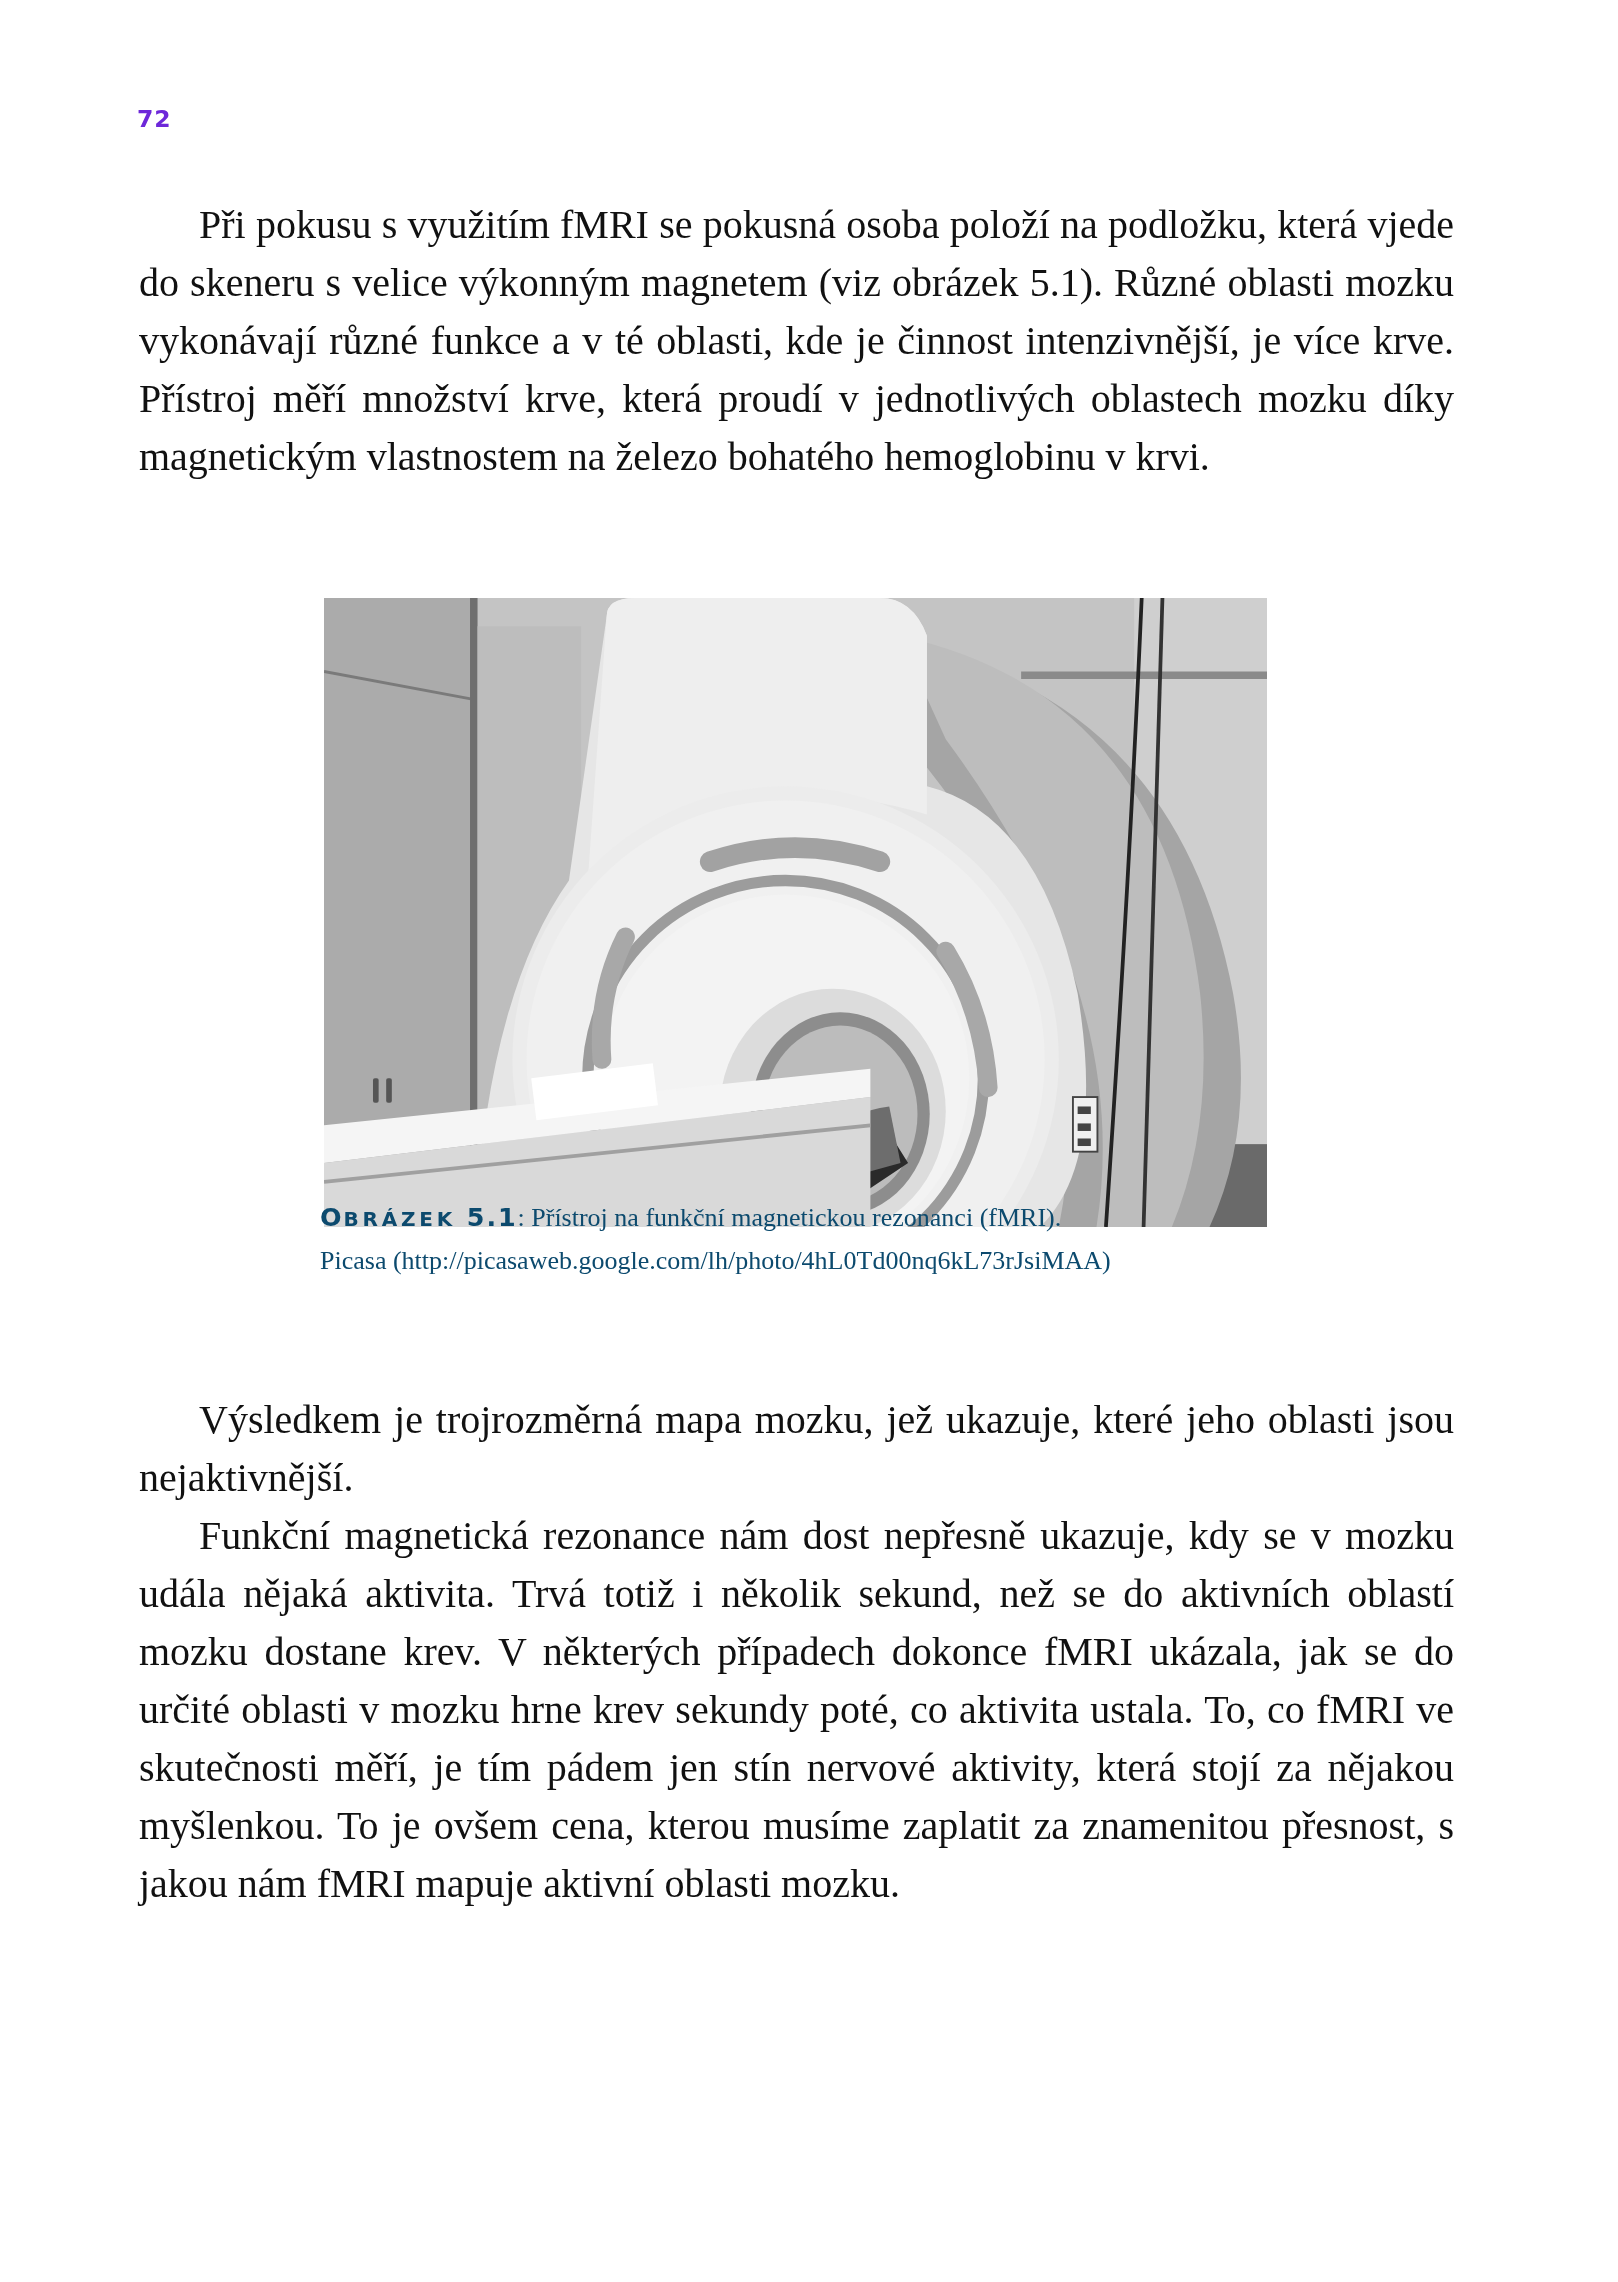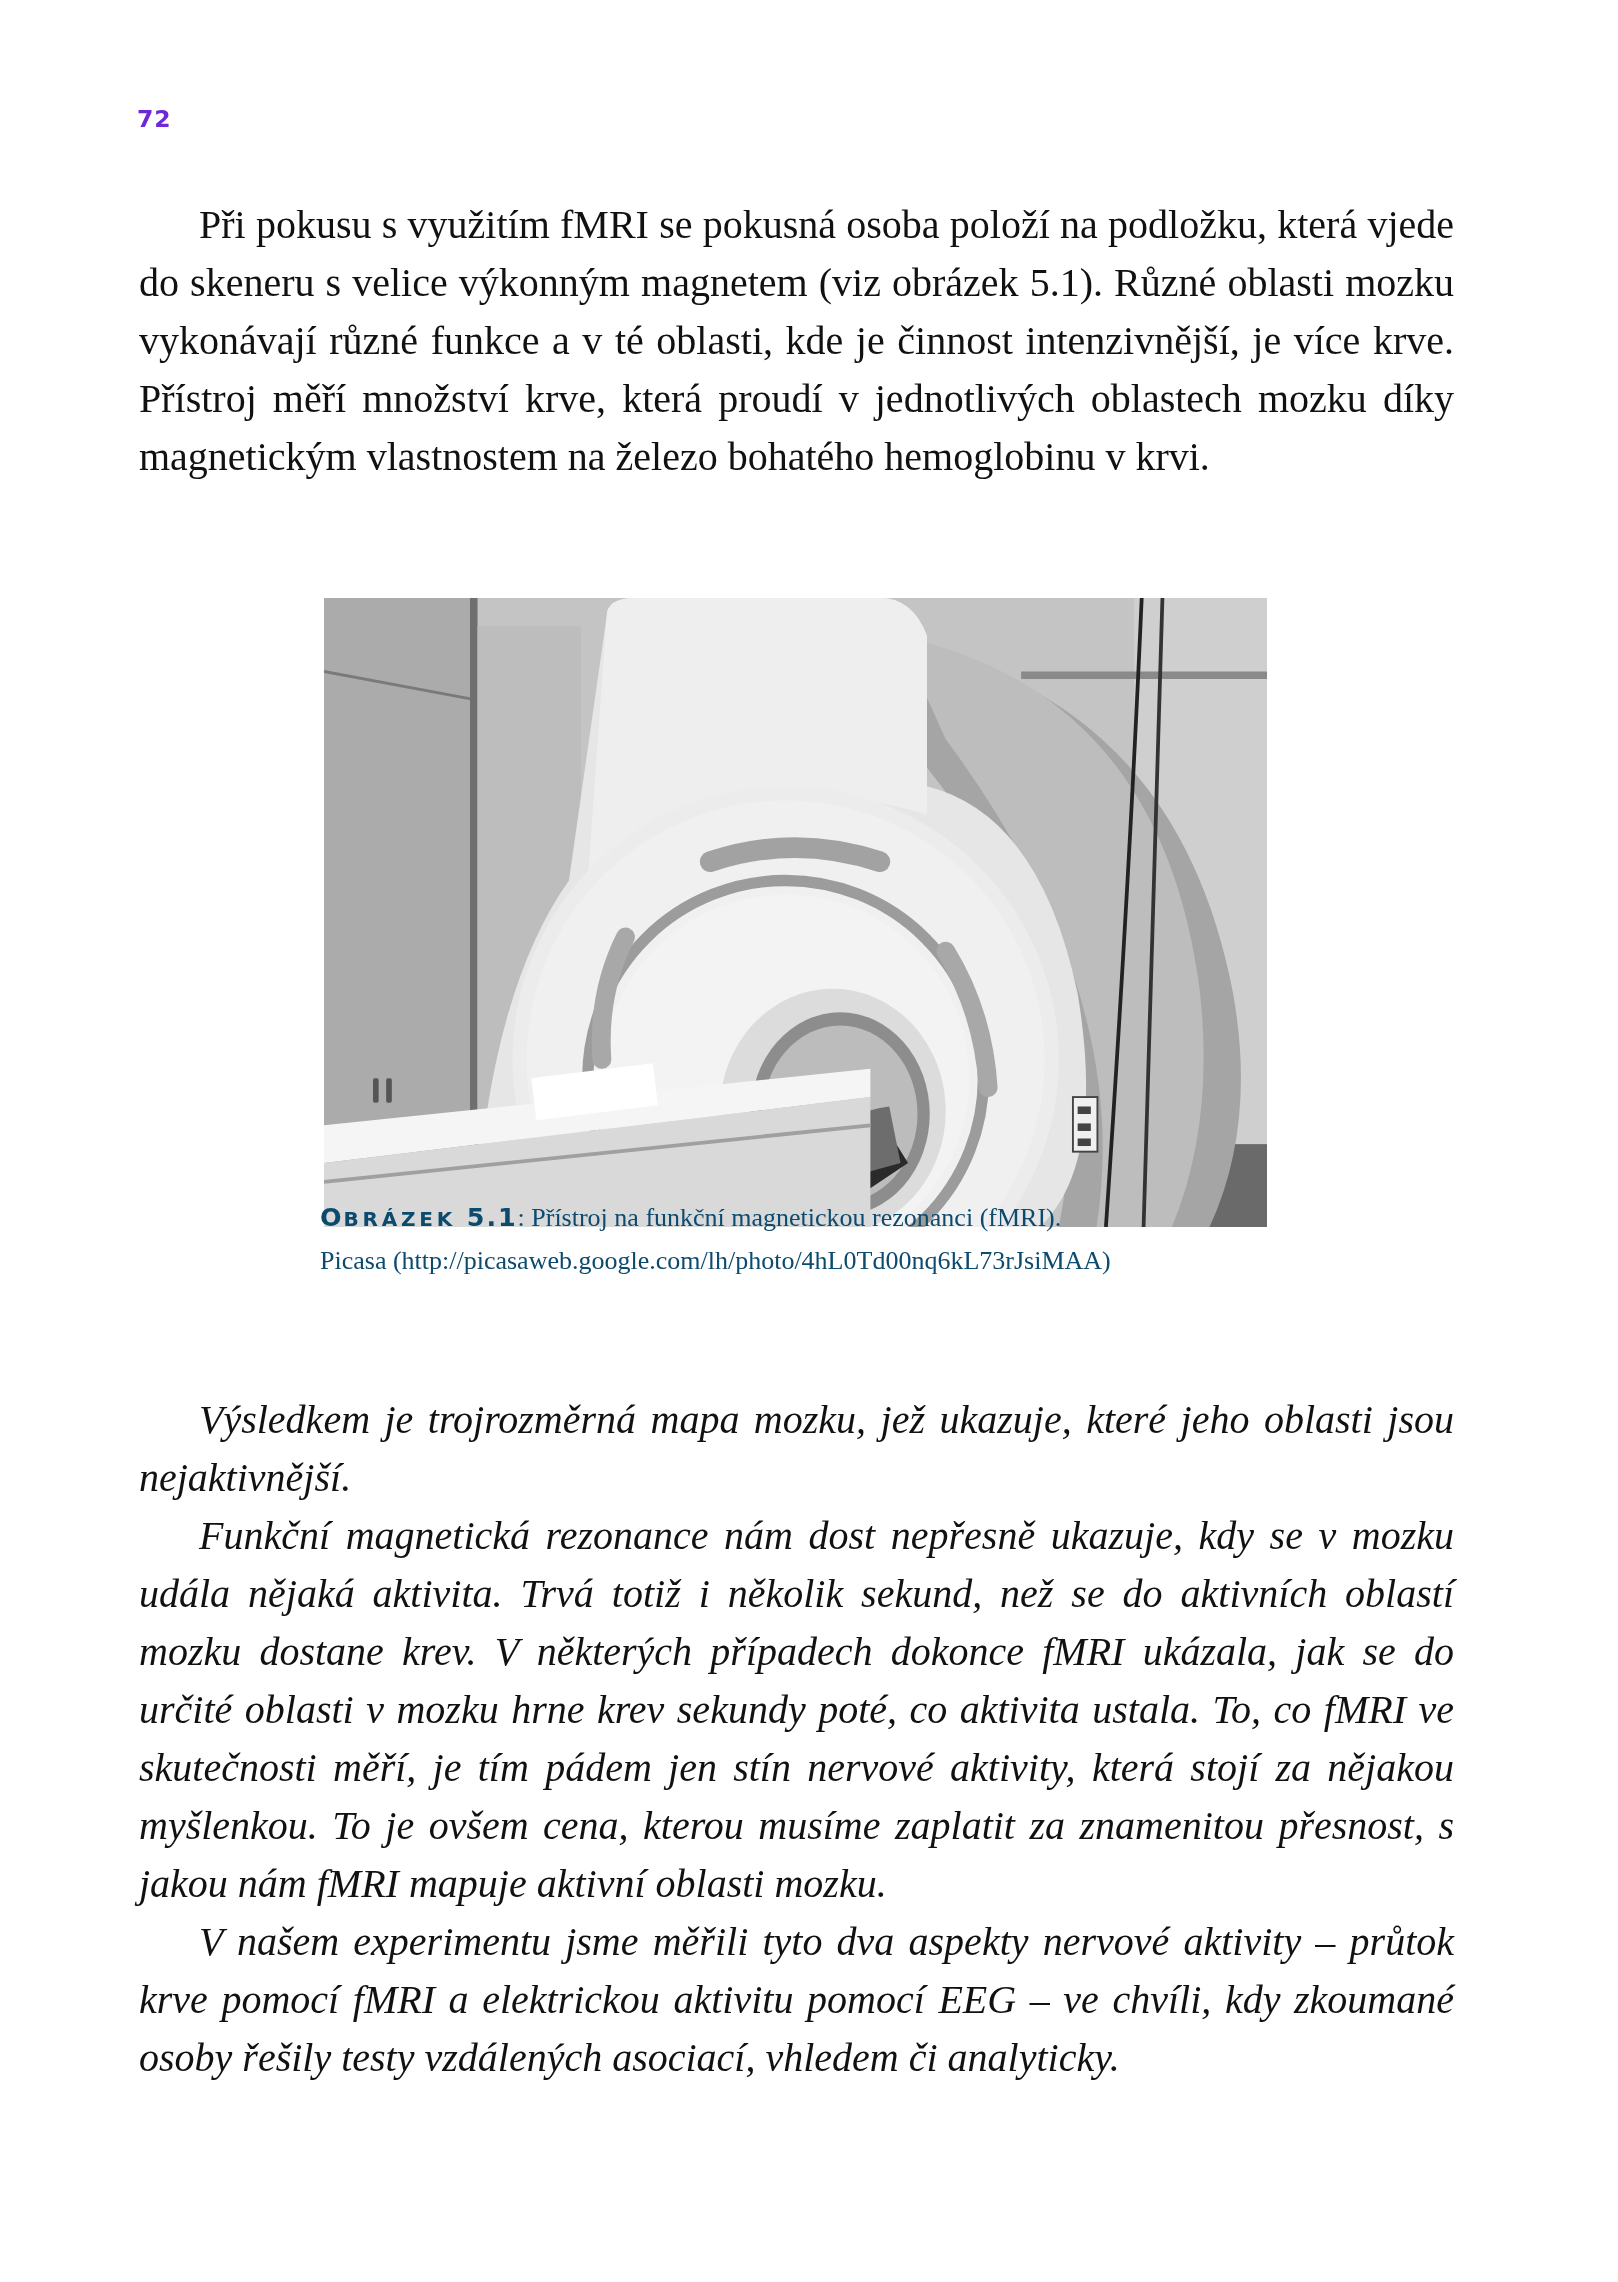--- a/index.html
+++ b/index.html
@@ -16,21 +16,21 @@
   .page-number { position: absolute; left: 0; top: 0; }
   .book-title { position: absolute; left: 0; right: 0; top: 0; text-align: center; letter-spacing: 1.9px; }
 
   .text-block {
     position: absolute; left: 139px; width: 1315px;
     font-size: 40px; line-height: 58px; text-align: justify;
     hyphens: manual;
   }
   .text-block p { margin: 0; text-indent: 60px; }
   .block-1 { top: 196px; }
-  .block-2 { top: 1391px; font-style: italic; }
+  .block-2 { top: 1391px; }
 
   .figure { position: absolute; left: 324px; top: 598px; width: 943px; height: 629px; }
   .photo { position: absolute; left: 0; top: 0; width: 943px; height: 629px; overflow: hidden; background: #b9b9b9; }
   .photo svg { display: block; width: 100%; height: 100%; }
 
   .caption {
     position: absolute; left: 320px; top: 1196px; width: 1036px;
     font-size: 26px; line-height: 42px; color: #0c4a6e;
   }
   .caption-label {
@@ -107,15 +107,14 @@
 </div>
 
 <div class="caption">
   <span class="caption-label"><span class="cap-big">O</span><span>BRÁZEK</span> <span class="cap-big">5.1</span></span><span>: Přístroj na funkční magnetickou rezonanci (fMRI).</span>
   <span class="caption-source">Picasa (http://picasaweb.google.com/lh/photo/4hL0Td00nq6kL73rJsiMAA)</span>
 </div>
 
 <div class="text-block block-2">
   <p>Výsledkem je trojrozměrná mapa mozku, jež ukazuje, které jeho oblasti jsou nejaktivnější.</p>
   <p>Funkční magnetická rezonance nám dost nepřesně ukazuje, kdy se v mozku udála nějaká aktivita. Trvá totiž i několik sekund, než se do aktiv­ních oblastí mozku dostane krev. V některých případech dokonce fMRI ukázala, jak se do určité oblasti v mozku hrne krev sekundy poté, co aktivita ustala. To, co fMRI ve skutečnosti měří, je tím pádem jen stín nervové akti­vity, která stojí za nějakou myšlenkou. To je ovšem cena, kterou musíme zaplatit za znamenitou přesnost, s jakou nám fMRI mapuje aktivní oblasti mozku.</p>
-  <p>V našem experimentu jsme měřili tyto dva aspekty nervové aktivity – průtok krve pomocí fMRI a elektrickou aktivitu pomocí EEG – ve chvíli, kdy zkoumané osoby řešily testy vzdálených asociací, vhledem či analyticky.</p>
 </div>
 
 
 </body></html>

